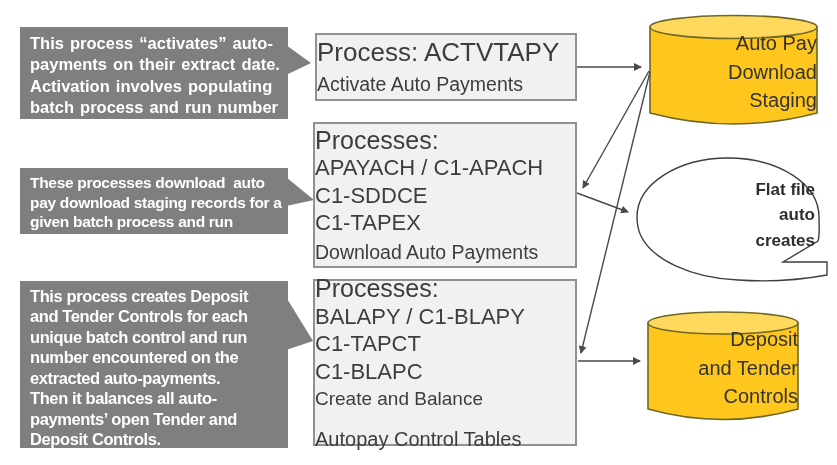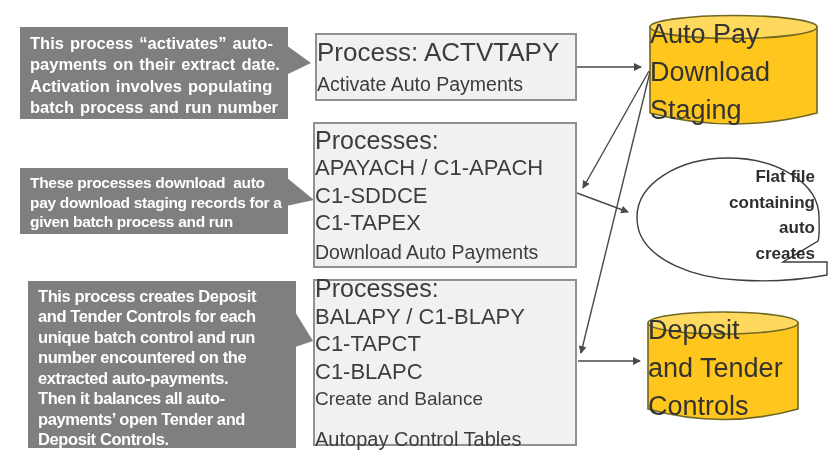--- a/index.html
+++ b/index.html
@@ -12,38 +12,38 @@
     font-family:"Liberation Sans",sans-serif;overflow:hidden;}
   .overlay{position:absolute;left:0;top:0;z-index:1;}
 
   .callout{position:absolute;background:var(--callout_gray);color:#ffffff;
     font-weight:bold;white-space:pre-wrap;z-index:2;box-sizing:border-box;}
   .c1{left:20px;top:27px;width:268px;height:92px;font-size:16.5px;line-height:1.3;
     padding:6px 0 16px 10px;word-spacing:1.5px;}
   .c2{left:20px;top:168px;width:268px;height:66px;font-size:15.5px;line-height:1.26;
     padding:5px 0 0 10px;letter-spacing:-0.3px;}
   .c3{left:20px;top:281px;width:268px;height:167px;font-size:16.5px;line-height:1.24;
-    padding:5px 0 16px 10px;letter-spacing:-0.4px;margin-left:8px;}
+    padding:5px 0 16px 10px;letter-spacing:-0.4px;}
 
   .pbox{position:absolute;background:var(--box_fill);border:2px solid var(--box_border);
     color:var(--text_dark);display:flex;flex-direction:column;align-items:flex-start;
     justify-content:center;text-align:center;z-index:2;box-sizing:border-box;}
   .pbox1{left:315px;top:33px;width:262px;height:68px;}
   .pbox2{left:313px;top:122px;width:264px;height:146px;}
   .pbox3{left:313px;top:279px;width:264px;height:167px;}
   .pbox .title{font-size:25px;line-height:1.15;}
   .pbox1 .title{font-size:26px;}
   .pbox .code{font-size:22px;line-height:1.24;}
   .pbox .sub{font-size:19.5px;line-height:1.2;margin-top:5px;}
   .pbox3 .sub{font-size:19px;margin-top:3px;}
   .pbox3 .sub2{font-size:20px;margin-top:16px;}
 
   .cyl-label{position:absolute;z-index:2;display:flex;flex-direction:column;
-    align-items:flex-start;justify-content:center;text-align:center;color:#333333;
-    font-size:27px;line-height:1.42;}
+    align-items:flex-end;justify-content:center;text-align:center;color:#333333;
+    font-size:20px;line-height:1.42;}
   .staging-label{left:650px;top:22px;width:167px;height:100px;}
   .deposit-label{left:648px;top:318px;width:150px;height:100px;}
   .bubble-label{position:absolute;left:640px;top:160px;width:175px;height:110px;
     display:flex;flex-direction:column;align-items:flex-end;justify-content:center;
     text-align:center;font-weight:bold;color:#2e2e2e;font-size:17px;line-height:1.5;z-index:2;}
 
   .cyl-body{fill:var(--gold);stroke:var(--gold_border);stroke-width:1.6;}
   .cyl-top{fill:var(--gold_light);stroke:var(--gold_border);stroke-width:1.6;}
   .bubble-shape{fill:#ffffff;stroke:#3f3f3f;stroke-width:1.4;}
   .arrow-line{stroke:var(--arrow);stroke-width:1.4;}
@@ -139,18 +139,17 @@
     <div>Staging</div>
   </div>
   <div class="cyl-label deposit-label">
     <div>Deposit</div>
     <div>and Tender</div>
     <div>Controls</div>
   </div>
 
   <div class="bubble-label">
     <div>Flat file</div>
-    <div>containing</div>
     <div>auto</div>
     <div>creates</div>
   </div>
 
 </div>
 
 </body></html>

